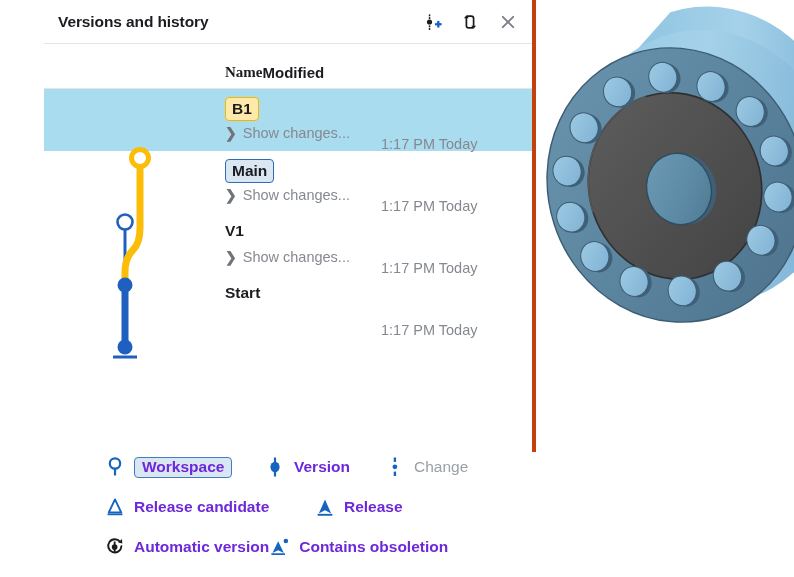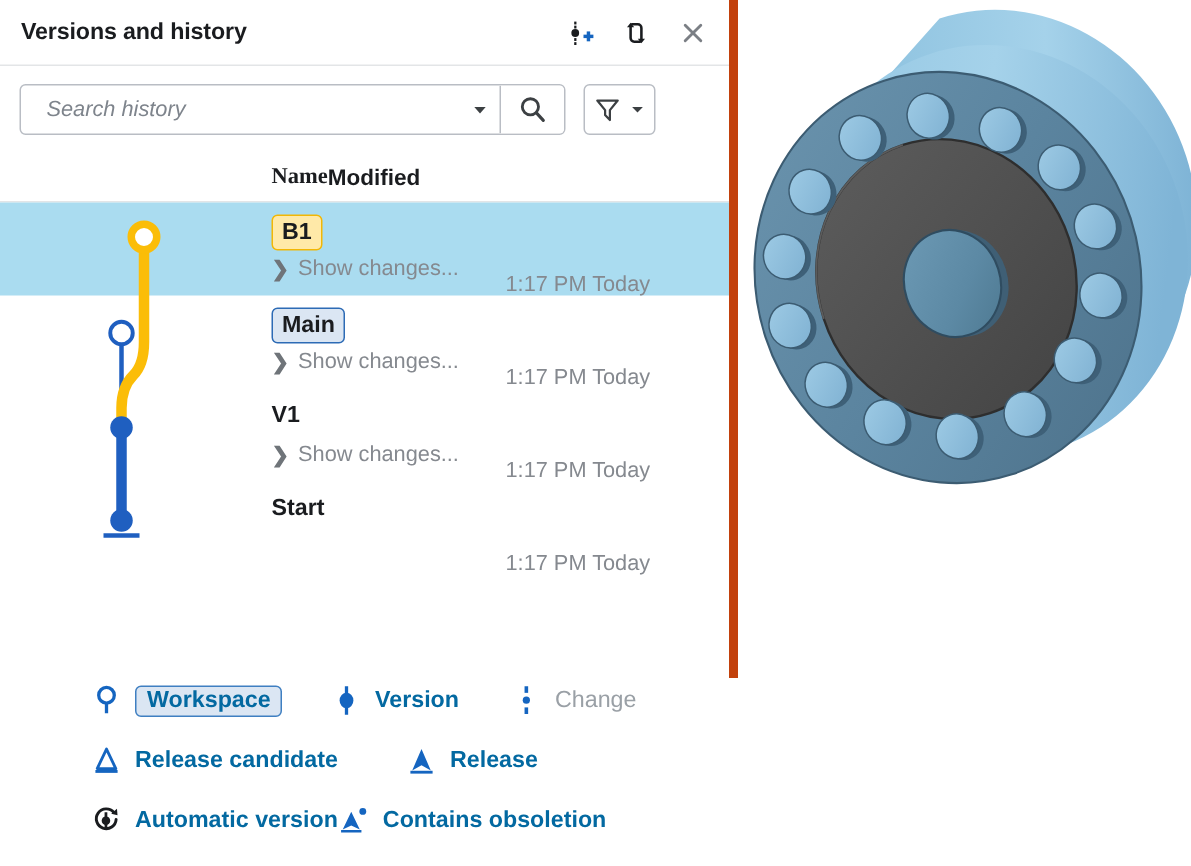--- a/index.html
+++ b/index.html
@@ -21,23 +21,24 @@
     height: 577px;
     display: flex;
   }
 
   
   .panel {
     position: relative;
     width: 492px;
     height: 452px;
     background: #ffffff;
-    border-right: 6px solid #c2410c;
+    border-right: 4px solid #c2410c;
     box-sizing: border-box;
     flex: 0 0 492px;
+    margin-left: 44px;
   }
 
   
   .titlebar {
     position: relative;
     height: 44px;
     border-bottom: 1px solid #e3e5e7;
     display: flex;
     align-items: center;
     padding: 0 12px 0 14px;
@@ -243,21 +244,21 @@
   .legend-ico {
     width: 22px;
     display: flex;
     align-items: center;
     justify-content: center;
     flex: 0 0 22px;
   }
   .legend-label {
     font-size: 15.5px;
     font-weight: bold;
-    color: #0369a1;
+    color: #6d28d9;
     white-space: nowrap;
   }
   .legend-label.selected {
     background: #dbe6f3;
     border: 1.5px solid #3f7fc1;
     border-radius: 4px;
     padding: 0px 7px 1px 7px;
   }
   .legend-label.muted {
     color: #9aa0a6;
@@ -312,45 +313,20 @@
             <g stroke="#7b7f85" stroke-width="1.9" stroke-linecap="round">
               <line x1="4.8" y1="4.8" x2="15.2" y2="15.2"></line>
               <line x1="15.2" y1="4.8" x2="4.8" y2="15.2"></line>
             </g>
           </svg>
         </button>
 
       </div>
     </div>
 
-    <div class="searchrow">
-      <div class="searchbox">
-        <input class="searchinput" type="text" placeholder="Search history" style="">
-        <div class="search-caret">
-          <svg width="14" height="14" viewBox="0 0 14 14">
-            <path d="M3.2 5.4 L7 9.6 L10.8 5.4 Z" fill="#3c4043"></path>
-          </svg>
-        </div>
-        <div class="search-go">
-          <svg width="22" height="22" viewBox="0 0 22 22">
-            <circle cx="9.6" cy="9.2" r="5.4" fill="none" stroke="#3c4043" stroke-width="1.9"></circle>
-            <line x1="13.6" y1="13.3" x2="18.2" y2="18.2" stroke="#3c4043" stroke-width="2.1" stroke-linecap="round"></line>
-          </svg>
-        </div>
-      </div>
-
-      <div class="filterbtn">
-        <svg width="20" height="20" viewBox="0 0 20 20">
-          <path d="M3.2 4.0 L16.8 4.0 L11.6 10.4 L11.6 17.0 L8.4 13.6 L8.4 10.4 Z" fill="none" stroke="#3c4043" stroke-width="1.5" stroke-linejoin="round"></path>
-        </svg>
-        <svg width="12" height="12" viewBox="0 0 12 12">
-          <path d="M2.4 4.4 L6 8.0 L9.6 4.4 Z" fill="#3c4043"></path>
-        </svg>
-      </div>
-    </div>
 
     <div class="table">
       <div class="thead">
         <div class="col-name">Name</div>
         <div class="col-mod">Modified</div>
       </div>
 
       <div class="rows">
 
         <div class="row selected">

